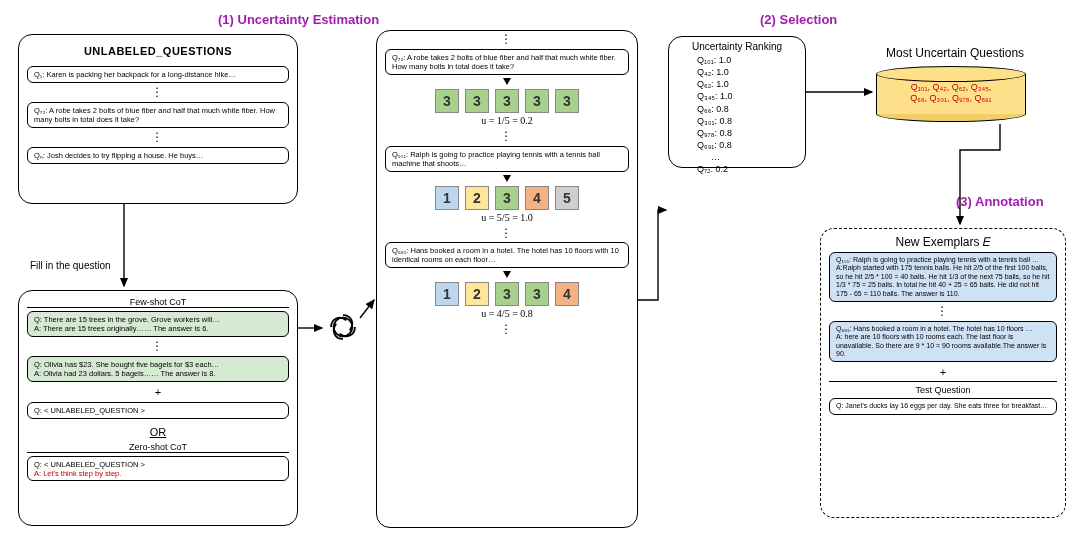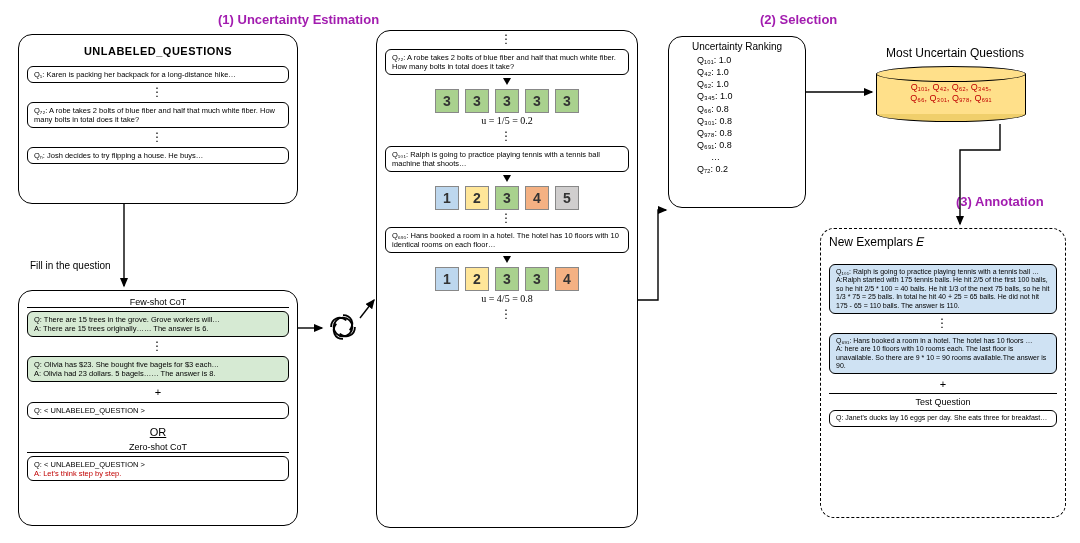--- a/index.html
+++ b/index.html
@@ -77,21 +77,21 @@
     font-size:14px; font-weight:bold;
     color:#333;
   }
   .c-green { background:#a9d18e; }
   .c-blue  { background:#bdd7ee; }
   .c-yel   { background:#ffe699; }
   .c-org   { background:#f4b183; }
   .c-gray  { background:#d0cece; }
   .formula { text-align:center; font-family: Georgia, serif; font-size:10px; margin:2px 0 4px 0; }
   .ranking-line { font-size:9px; line-height:1.35; padding-left:24px; }
-  .section-title { text-align:left; font-size:12px; margin-bottom:15px; }
+  .section-title { text-align:center; font-size:12px; margin-bottom:3px; }
   .cylinder {
     position:absolute;
     width:150px; height:56px;
   }
   .cyl-body {
     position:absolute; left:0; top:8px; width:100%; height:40px;
     background:#ffe08a; border-left:1.5px solid #000; border-right:1.5px solid #000;
   }
   .cyl-top, .cyl-bot {
     position:absolute; left:0; width:100%; height:16px;
@@ -179,36 +179,37 @@
 
   <div class="mini-box">Q₁₀₁: Ralph is going to practice playing tennis with a tennis ball machine that shoots…</div>
   <div class="arrow-down"></div>
   <div class="tile-row">
     <div class="tile c-blue">1</div>
     <div class="tile c-yel">2</div>
     <div class="tile c-green">3</div>
     <div class="tile c-org">4</div>
     <div class="tile c-gray">5</div>
   </div>
+  <div class="formula">u = 5/5 = 1.0</div>
   <div class="vellipsis">⋮</div>
 
   <div class="mini-box">Q₆₉₁: Hans booked a room in a hotel. The hotel has 10 floors with 10 identical rooms on each floor…</div>
   <div class="arrow-down"></div>
   <div class="tile-row">
     <div class="tile c-blue">1</div>
     <div class="tile c-yel">2</div>
     <div class="tile c-green">3</div>
     <div class="tile c-green">3</div>
     <div class="tile c-org">4</div>
   </div>
   <div class="formula">u = 4/5 = 0.8</div>
   <div class="vellipsis">⋮</div>
 </div>
 
-<div class="panel" style="left:668px; top:36px; width:138px; height:172px; padding:4px 4px;">
+<div class="panel" style="left:668px; top:36px; width:138px; height:132px; padding:4px 4px;">
   <div style="text-align:center; font-size:10px; margin-bottom:2px;">Uncertainty Ranking</div>
   <div class="ranking-line">Q₁₀₁: 1.0</div>
   <div class="ranking-line">Q₄₂: 1.0</div>
   <div class="ranking-line">Q₆₂: 1.0</div>
   <div class="ranking-line">Q₃₄₅: 1.0</div>
   <div class="ranking-line">Q₆₆: 0.8</div>
   <div class="ranking-line">Q₃₀₁: 0.8</div>
   <div class="ranking-line">Q₉₇₈: 0.8</div>
   <div class="ranking-line">Q₆₉₁: 0.8</div>
   <div class="ranking-line" style="padding-left:38px">…</div>

